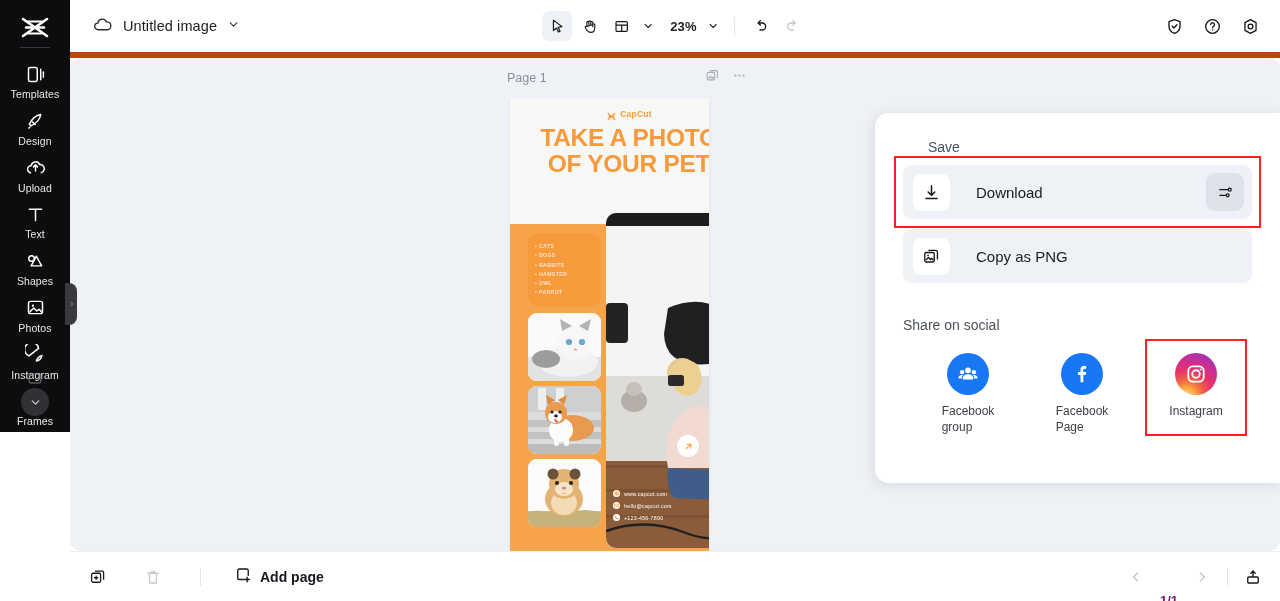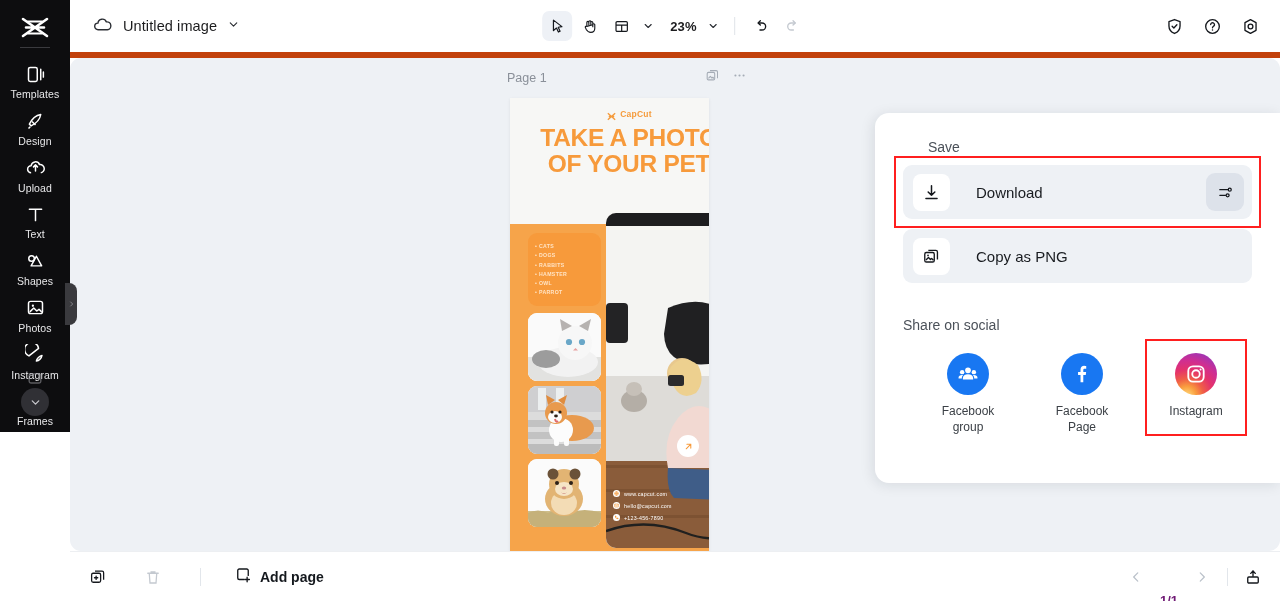--- a/index.html
+++ b/index.html
@@ -188,21 +188,21 @@
     width: 86px; display: flex; flex-direction: column; align-items: center; gap: 9px;
     cursor: pointer; position: relative; padding: 6px 0 8px;
   }
   .social-item.hl { outline: 2.5px solid #ff1f1f; outline-offset: 6px; }
   .social-circle {
     width: 42px; height: 42px; border-radius: 50%;
     display: flex; align-items: center; justify-content: center;
   }
   .fb-blue { background: #1877f2; }
   .ig-grad { background: radial-gradient(circle at 28% 102%, #ffd676 2%, #f99d3f 18%, #f05f46 32%, #e4326b 50%, #cf2e92 68%, #9b36b7 88%); }
-  .social-cap { font-size: 12px; color: #3c4147; text-align: center; line-height: 1.33; }
+  .social-cap { font-size: 12px; color: #3c4147; line-height: 1.33; }
 
   
   .bottombar {
     position: absolute; left: 70px; right: 0; bottom: 0; height: 50px;
     background: #ffffff; border-top: 1px solid #edeff2;
     display: flex; align-items: center; z-index: 20;
   }
   .bb-left { display: flex; align-items: center; gap: 27px; margin-left: 14px; }
   .bb-btn { width: 28px; height: 28px; display:flex; align-items:center; justify-content:center; cursor:pointer; }
   .bb-div { width: 1px; height: 18px; background: #e2e6eb; margin: 0 6px; }

